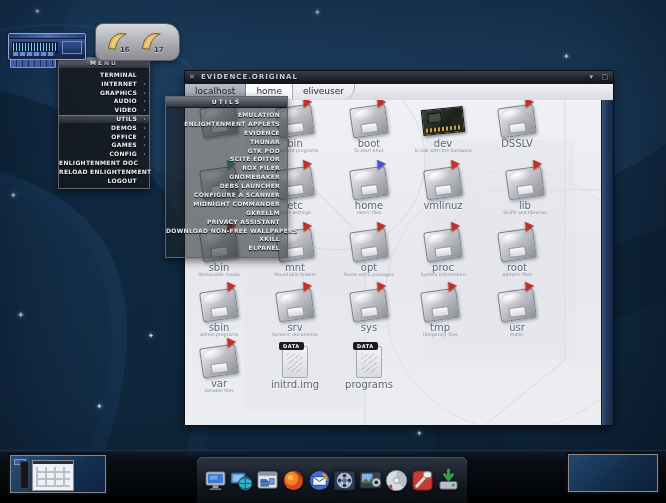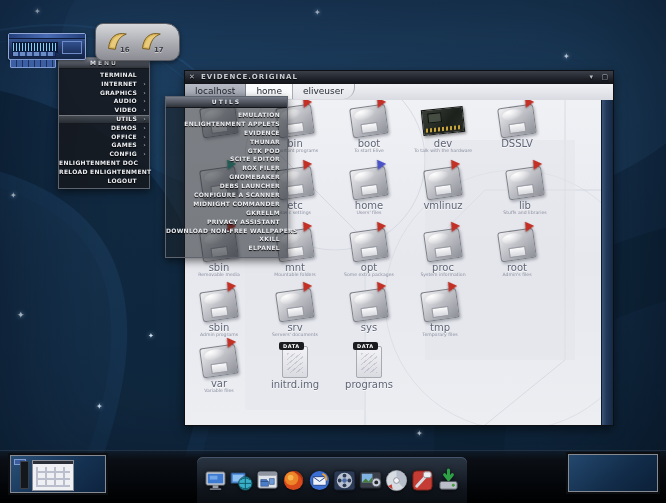--- a/index.html
+++ b/index.html
@@ -290,20 +290,27 @@
           <div class="cname">sys</div>
           <div class="ccmt"></div>
         </div>
       <div class="cell" style="left:223px;top:190px">
           <div class="flop">
             <i class="bdg"></i>
           </div>
           <div class="cname">tmp</div>
           <div class="ccmt">Temporary files</div>
         </div>
+      <div class="cell" style="left:300px;top:190px">
+          <div class="flop">
+            <i class="bdg"></i>
+          </div>
+          <div class="cname">usr</div>
+          <div class="ccmt">Public</div>
+        </div>
 
       <div class="cell" style="left:2px;top:246px">
           <div class="flop">
             <i class="bdg"></i>
           </div>
           <div class="cname">var</div>
           <div class="ccmt">Variable files</div>
         </div>
       <div class="cell" style="left:78px;top:246px">
           <div class="dfile">

